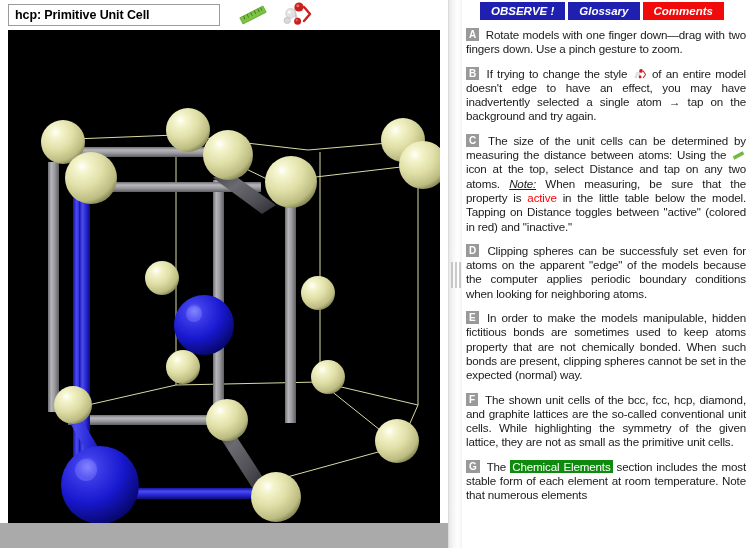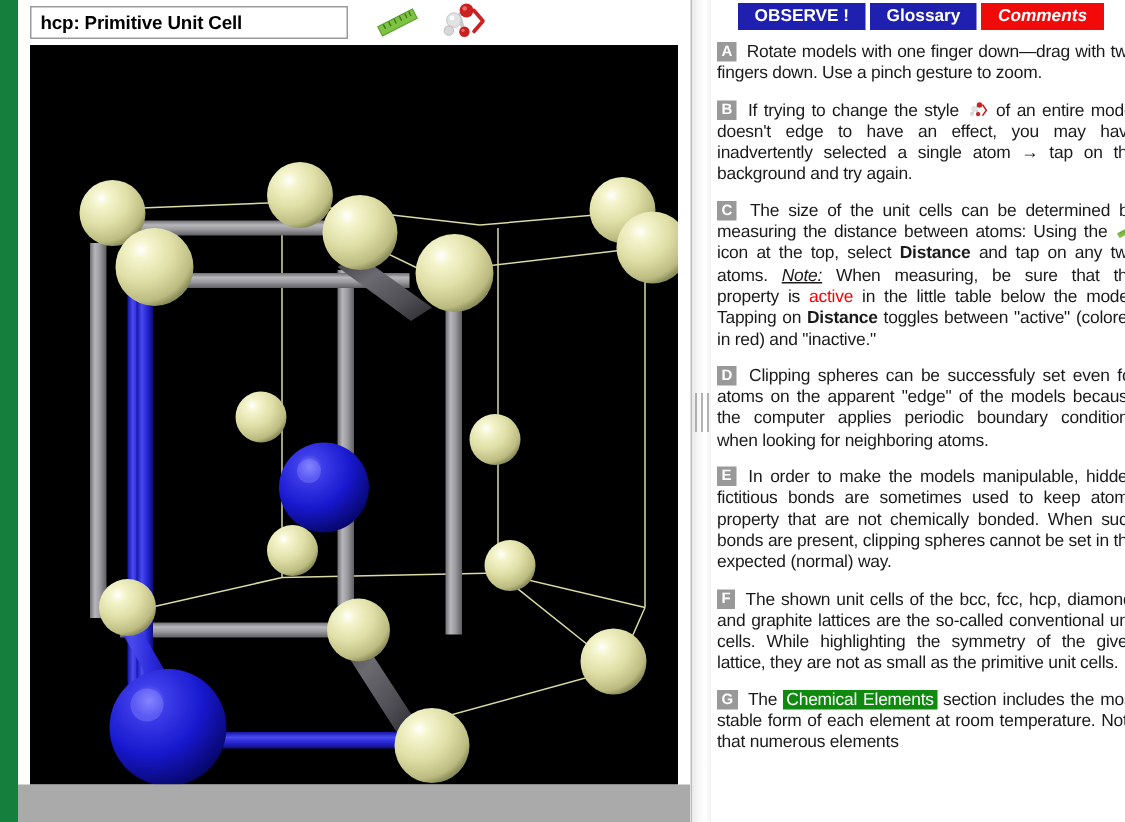--- a/index.html
+++ b/index.html
@@ -8,22 +8,21 @@
     margin: 0; padding: 0;
     width: 750px; height: 548px;
     overflow: hidden;
     background: #ffffff;
     font-family: "Liberation Sans", sans-serif;
   }
   #app {
     position: relative;
     width: 750px; height: 548px;
     display: flex;
-    background: #15803d;
-    padding-left: 12px;
+    background: #3b82f6;
   }
 
   
   #left-pane {
     position: relative;
     width: 448px;
     height: 548px;
     background: #ffffff;
     flex: 0 0 448px;
   }
@@ -127,20 +126,21 @@
     height: 18px;
     padding: 0 11px;
     display: flex;
     align-items: center;
     justify-content: center;
     font-size: 11.5px;
     font-weight: bold;
     color: #ffffff;
     white-space: nowrap;
     border: 0;
+    font-style: italic;
   }
   .tab-blue { background: #2020b0; }
   .tab-red  { background: #f00a0a; font-style: italic; font-weight: bold; }
 
   #obs-body {
     padding: 7px 4px 0 4px;
     width: 288px;
   }
   .para {
     font-size: 11.6px;
@@ -157,21 +157,21 @@
     background: #999999;
     color: #ffffff;
     font-size: 10px;
     font-weight: bold;
     line-height: 11px;
     padding: 1px 3px 1px 3px;
     margin-right: 3px;
     vertical-align: 1px;
     letter-spacing: 0;
   }
-  .b { font-weight: bold; margin-top: 23px; }
+  .b { font-weight: normal; margin-top: 23px; }
   .i { font-style: italic; text-decoration: underline; }
   .red { color: #ff0000; font-weight: normal; }
   .greenhl {
     background: #0f8a0f;
     color: #ffffff;
     padding: 0 2px;
   }
   .mini-ruler {
     display: inline-block;
     width: 13px; height: 9px;

